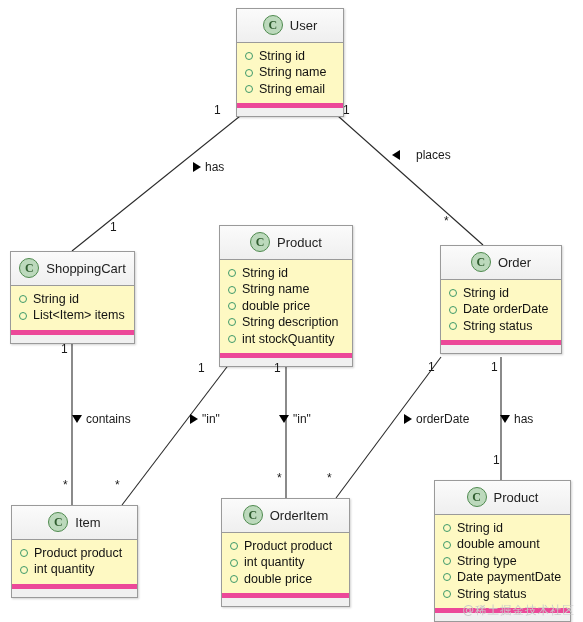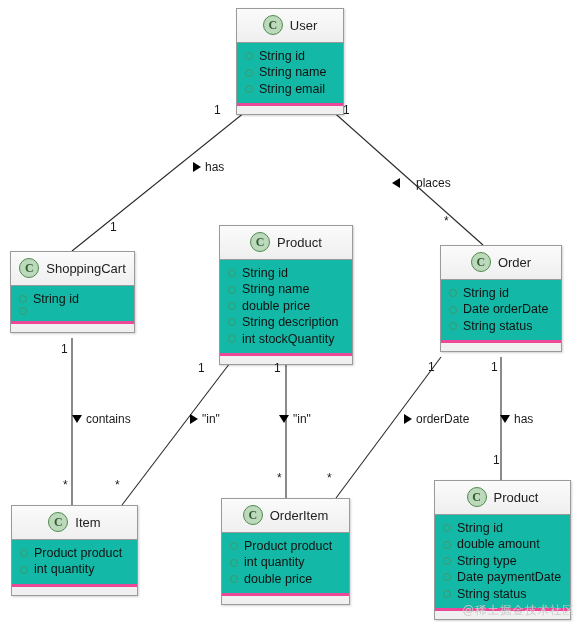--- a/index.html
+++ b/index.html
@@ -36,22 +36,22 @@
     display:flex;align-items:center;justify-content:center;
     font-family:"Liberation Serif", serif;
     flex:0 0 auto;
     line-height:1;
   }
   .uml-title{
     font-size:13px;color:#222;white-space:nowrap;
   }
   .uml-attrs{
     padding:5px 20px 6px 8px;
-    border-bottom:3px solid #ec4899;
-    background:#14b8a6;
+    border-bottom:5px solid #ec4899;
+    background:#fef9c3;
   }
   .attr{
     display:flex;align-items:center;gap:6px;
     font-size:12.5px;color:#111;
     line-height:16.4px;
     white-space:nowrap;
   }
   .attr-dot{
     width:6px;height:6px;border-radius:50%;
     border:1.3px solid #3f9a6a;
@@ -134,20 +134,21 @@
           <div class="c-badge">C</div>
           <div class="uml-title">ShoppingCart</div>
         </div>
         <div class="uml-attrs">
           <div class="attr">
             <span class="attr-dot"></span>
             <span>String id</span>
           </div>
           <div class="attr">
             <span class="attr-dot"></span>
+            <span>List&lt;Item&gt; items</span>
           </div>
         </div>
         <div class="uml-ops"></div>
       </div>
       <div class="uml-class" style="left: 219px; top: 225px; width: 134px;">
         <div class="uml-header">
           <div class="c-badge">C</div>
           <div class="uml-title">Product</div>
         </div>
         <div class="uml-attrs">
@@ -263,21 +264,21 @@
         <div class="uml-ops"></div>
       </div>
     </div>
   <div id="label-layer">
       <div class="edge-label" style="left: 193px; top: 160px;">
         <span class="tri right"></span>
         <span>has</span>
       </div>
       <div class="mult" style="left: 214px; top: 103px;">1</div>
       <div class="mult" style="left: 110px; top: 220px;">1</div>
-      <div class="edge-label" style="left: 392px; top: 176px; gap: 16px;">
+      <div class="edge-label" style="left: 392px; top: 148px; gap: 16px;">
         <span class="tri left"></span>
         <span>places</span>
       </div>
       <div class="mult" style="left: 343px; top: 103px;">1</div>
       <div class="mult" style="left: 444px; top: 214px;">*</div>
       <div class="edge-label" style="left: 72px; top: 412px;">
         <span class="tri down"></span>
         <span>contains</span>
       </div>
       <div class="mult" style="left: 61px; top: 342px;">1</div>

